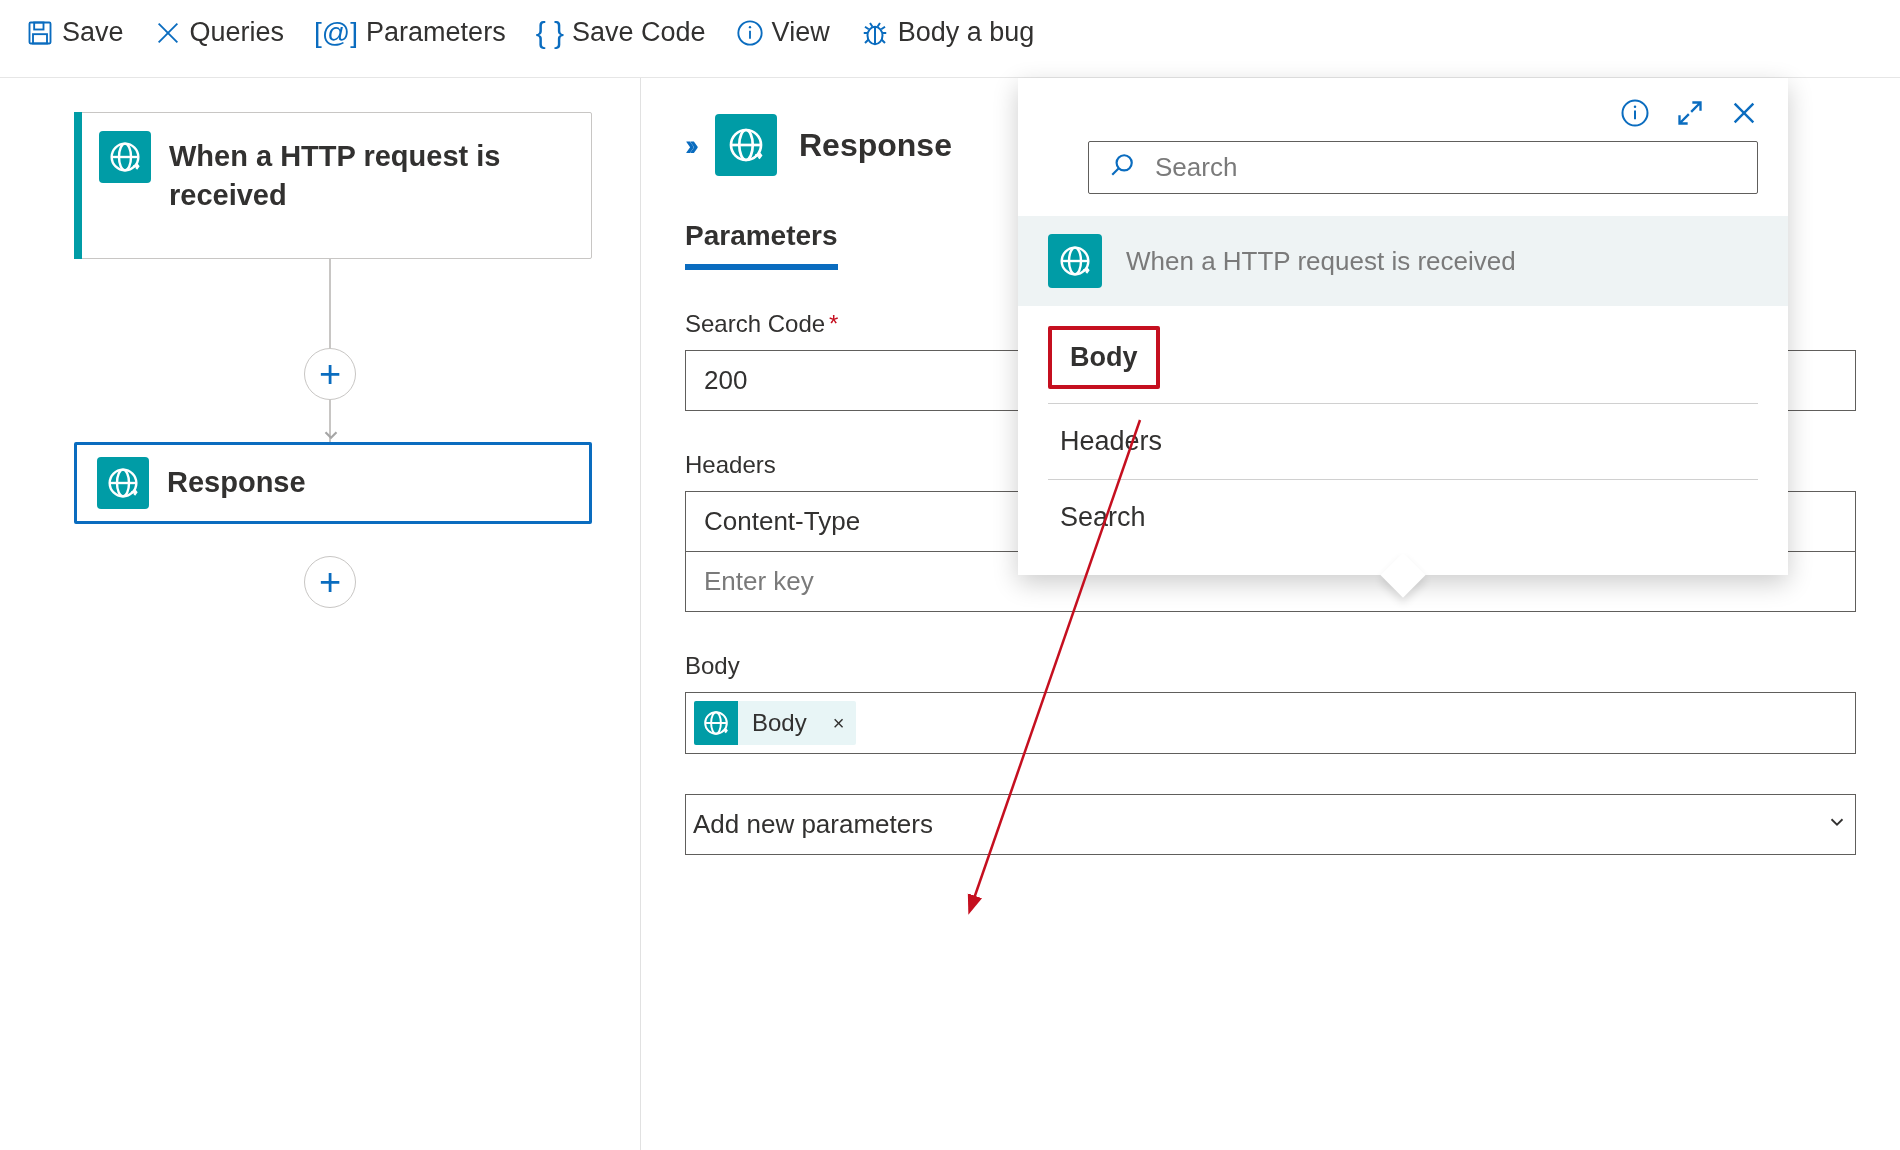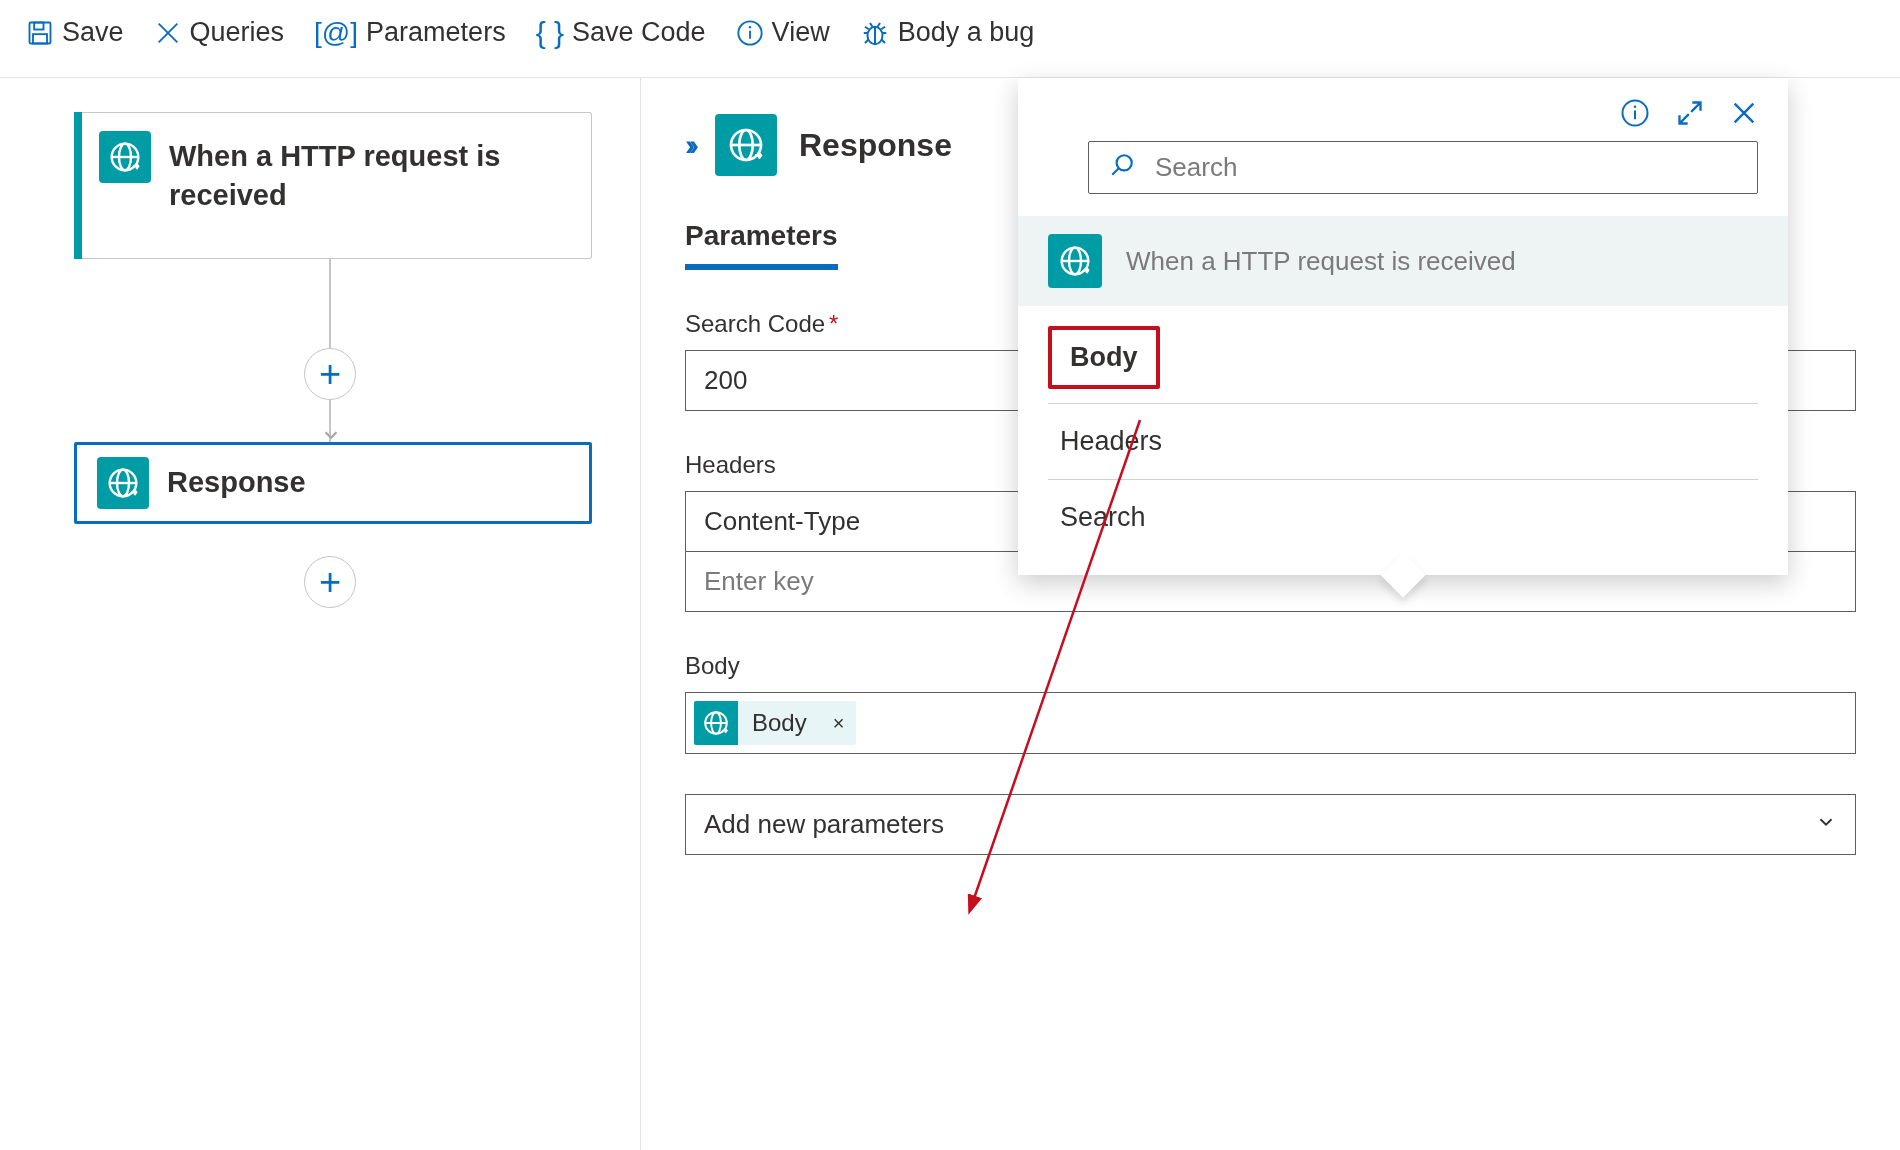--- a/index.html
+++ b/index.html
@@ -204,21 +204,21 @@
   }
   .token .tchip {
     width:44px;height:44px;background:#009ca6;display:flex;align-items:center;justify-content:center;
   }
   .token .tlabel { padding: 0 14px; font-size:24px; }
   .token .tx { padding: 0 12px; font-size:20px; cursor:pointer; color:#323130; }
 
   .select-row {
     margin-top: 40px;
     border:1px solid #605e5c;
-    padding: 14px 18px;
+    padding: 14px 7px;
     font-size:26px;
     color:#323130;
     display:flex;
     justify-content:space-between;
     align-items:center;
     cursor:pointer;
     width:100%;
   }
 
   

